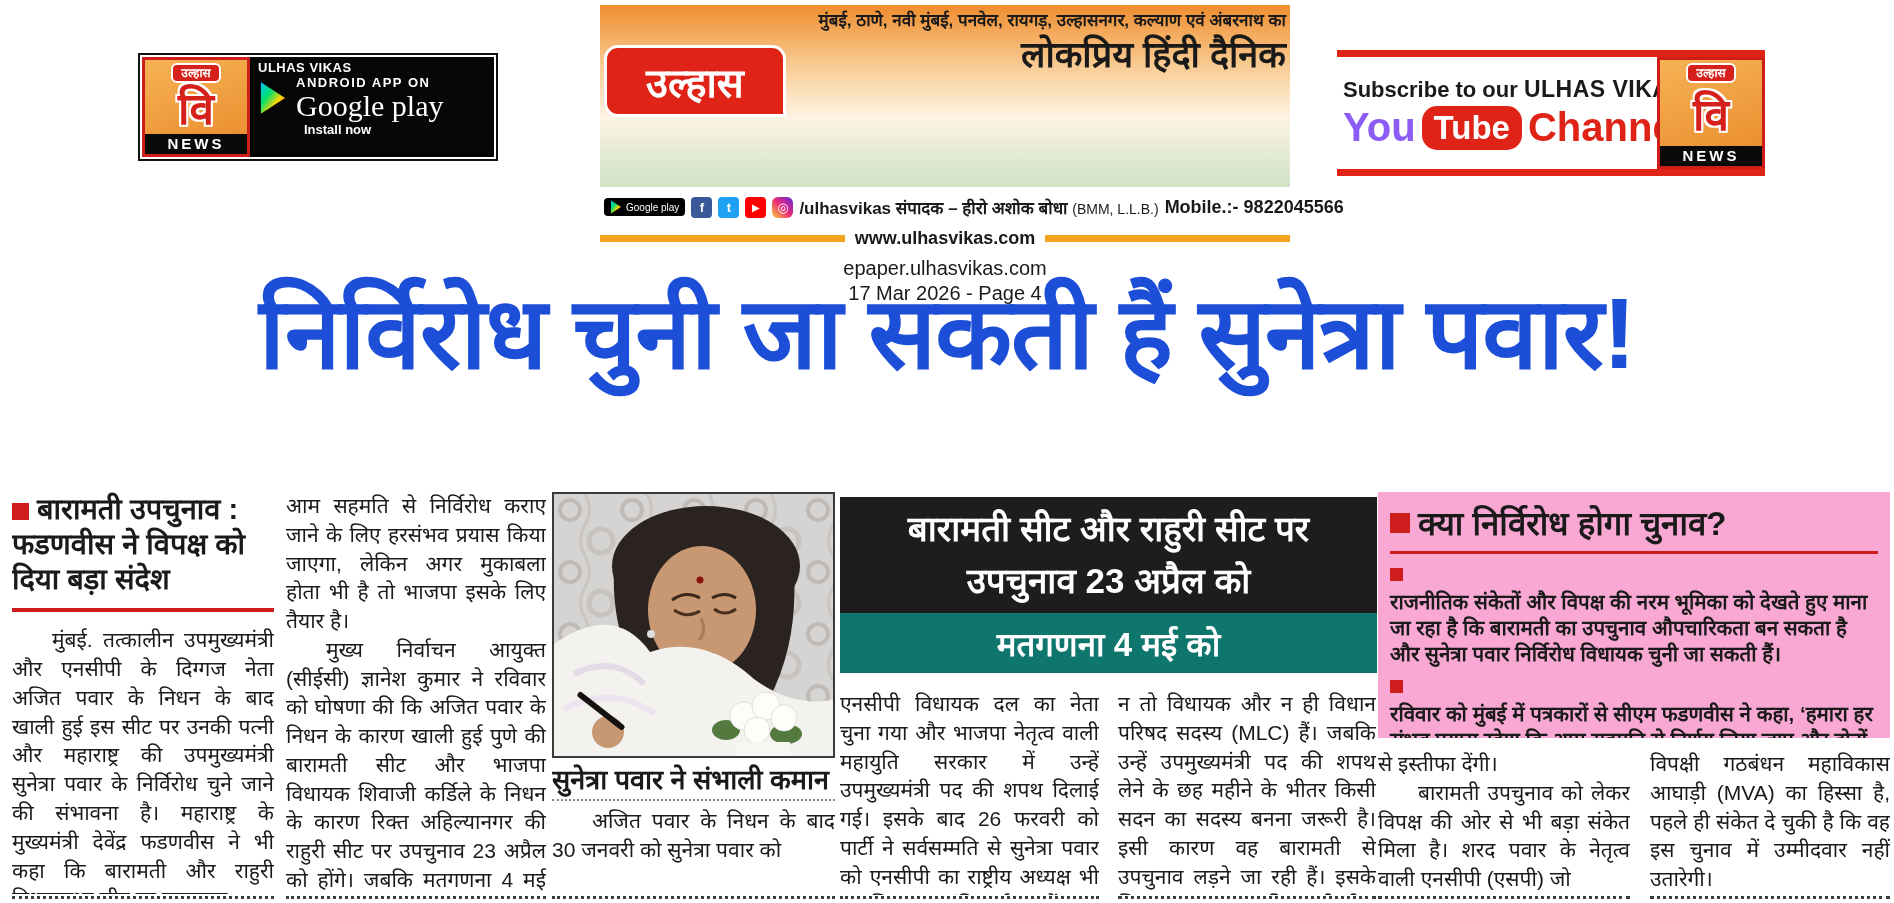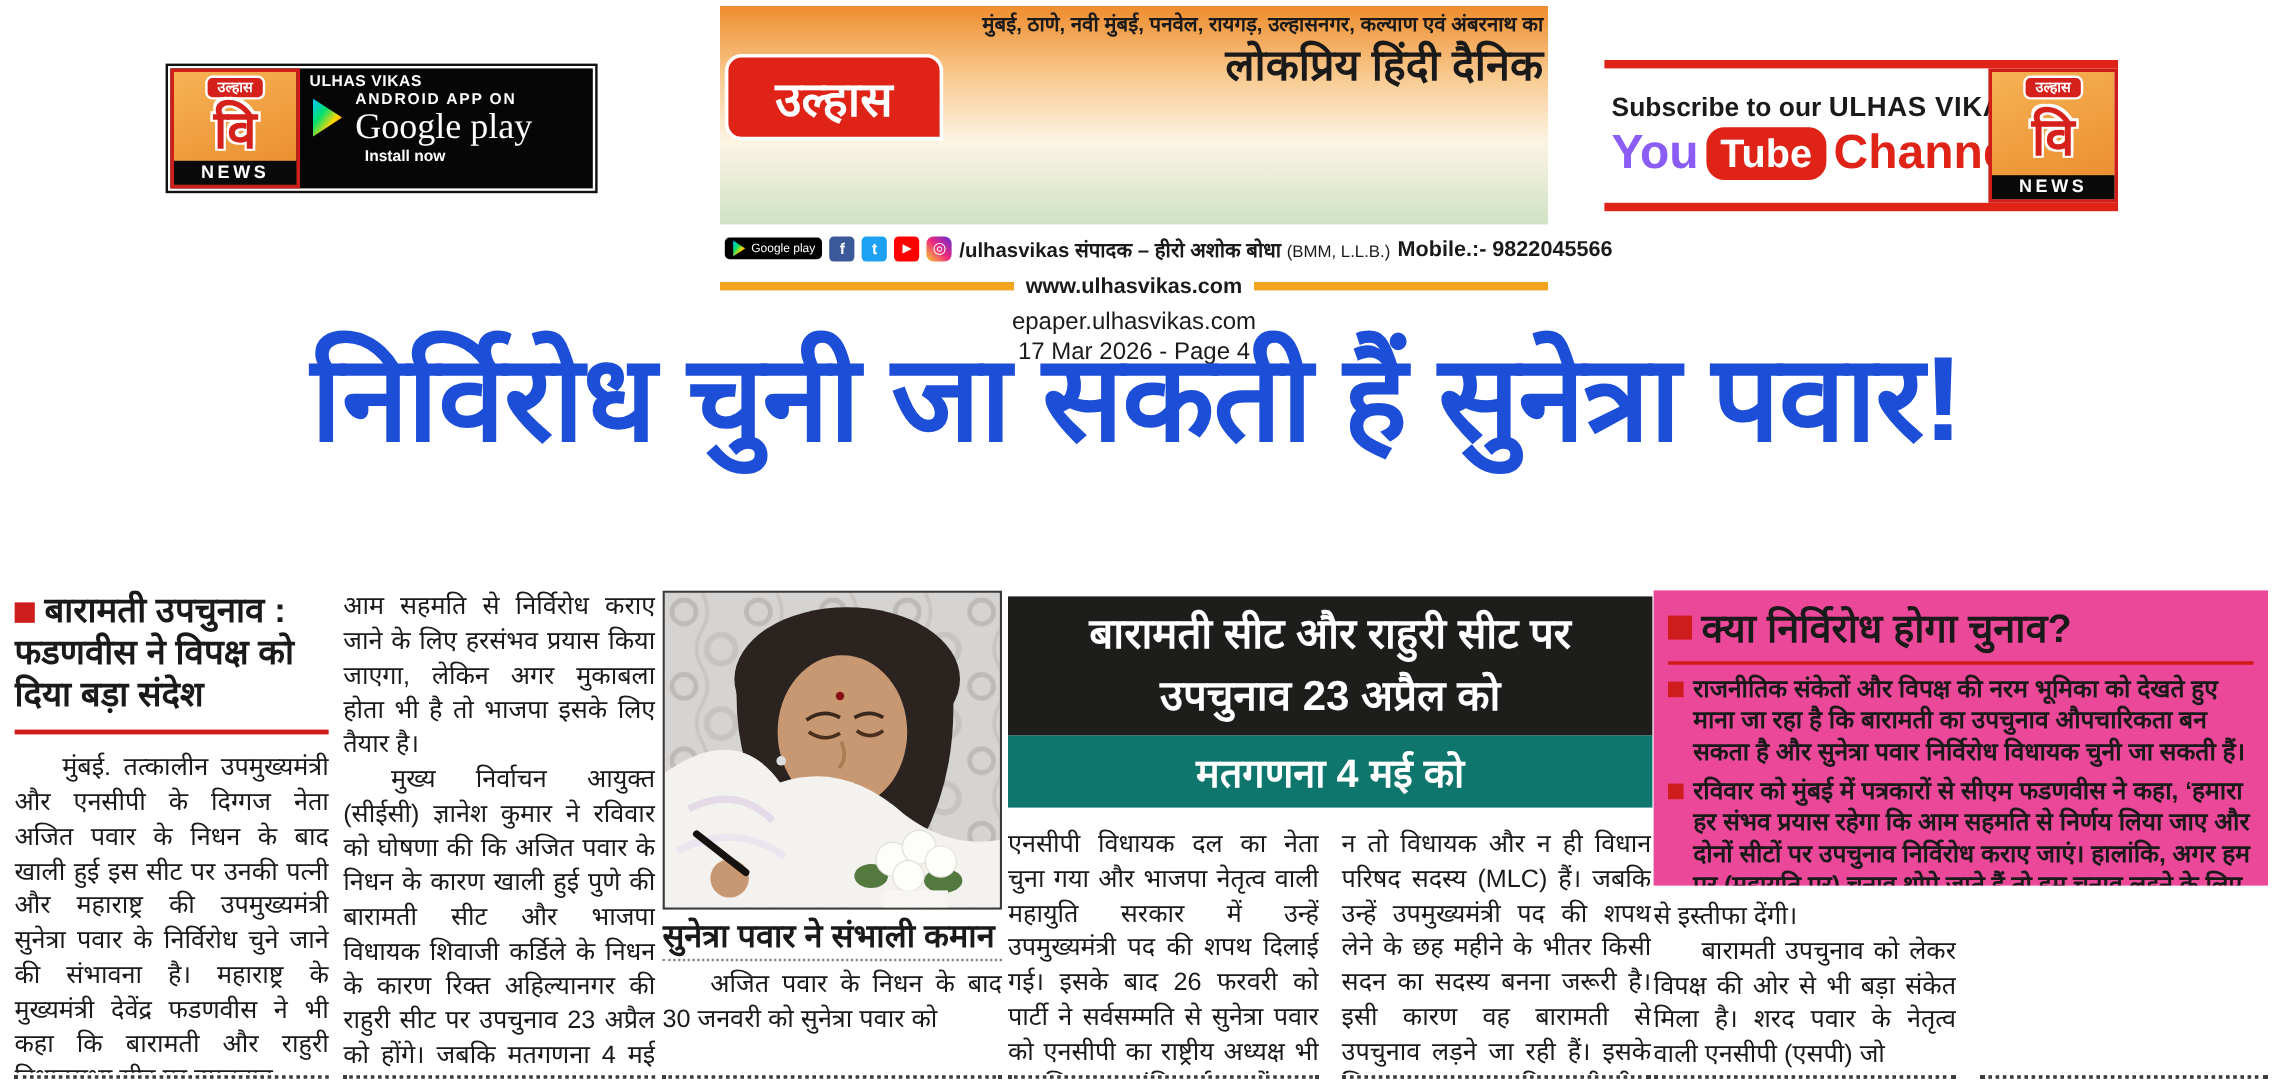--- a/index.html
+++ b/index.html
@@ -86,26 +86,26 @@
   .photo{margin:0;width:283px;height:266px;border:2px solid #3a3a3a;box-sizing:border-box;overflow:hidden;}
   .cap-title{margin:6px 0 2px;font-size:27px;font-weight:800;line-height:1.22;text-align:left;}
   .cap-rule{border-top:2px dotted #888;margin:2px 0 6px;}
   .banner-black{position:absolute;left:840px;top:497px;width:537px;height:116px;background:#1d1d1b;
                 color:#fff;font-size:35px;font-weight:800;text-align:center;line-height:1.5;
                 display:flex;align-items:center;justify-content:center;padding:0 18px;box-sizing:border-box;}
   .banner-red{position:absolute;left:840px;top:613px;width:537px;height:60px;background:#0f766e;color:#fff;
               font-size:33px;font-weight:800;display:flex;align-items:center;justify-content:center;}
   .col4a{left:840px;top:690px;width:259px;height:205px;}
   .col4b{left:1118px;top:690px;width:258px;height:205px;}
-  .factbox{position:absolute;left:1378px;top:492px;width:512px;height:246px;background:#ec4899;
+  .factbox{position:absolute;left:1378px;top:492px;width:512px;height:246px;background:#f9a8d4;
            box-sizing:border-box;padding:8px 12px;overflow:hidden;}
   .fb-head{margin:0;font-size:33px;font-weight:800;display:flex;align-items:center;gap:8px;}
   .fb-head .sq{width:20px;height:20px;flex:0 0 20px;margin:0;}
   .fb-rule{height:3px;background:#cf1d1d;margin:6px 0 8px;}
-  .fb-item{display:flex;gap:8px;margin-bottom:6px;}
+  .fb-item{display:flex;gap:8px;margin-bottom:6px;flex-direction:column;}
   .fb-item .sq{flex:0 0 13px;width:13px;height:13px;margin:6px 0 0 0;}
   .fb-item p{margin:0;font-size:20.5px;font-weight:600;line-height:1.28;text-align:left;}
   .col5a{left:1378px;top:750px;width:252px;height:146px;}
   .col5b{left:1650px;top:750px;width:240px;height:146px;}
   .dots{position:absolute;top:896px;border-top:3px dotted #3c3c3c;height:0;}
   .d1{left:12px;width:262px;}.d2{left:286px;width:260px;}.d3{left:552px;width:283px;}
   .d4{left:840px;width:259px;}.d5{left:1118px;width:258px;}.d6{left:1378px;width:252px;}
   .d7{left:1650px;width:240px;}
 </style>
 </head>
@@ -272,20 +272,23 @@
     </div>
     <div class="fb-item">
       <i class="sq"></i>
       <p>रविवार को मुंबई में पत्रकारों से सीएम फडणवीस ने कहा, ‘हमारा हर संभव प्रयास रहेगा कि आम सहमति से निर्णय लिया जाए और दोनों सीटों पर उपचुनाव निर्विरोध कराए जाएं। हालांकि, अगर हम पर (महायुति पर) चुनाव थोपे जाते हैं तो हम चुनाव लड़ने के लिए भी तैयार हैं।’</p>
     </div>
   </aside>
   <section class="col col5a">
     <p>से इस्तीफा देंगी।</p>
     <p class="indent">बारामती उपचुनाव को लेकर विपक्ष की ओर से भी बड़ा संकेत मिला है। शरद पवार के नेतृत्व वाली एनसीपी (एसपी) जो</p>
   </section>
+  <section class="col col5b">
+    <p>विपक्षी गठबंधन महाविकास आघाड़ी (MVA) का हिस्सा है, पहले ही संकेत दे चुकी है कि वह इस चुनाव में उम्मीदवार नहीं उतारेगी।</p>
+  </section>
 
   <div class="dots d1"></div>
   <div class="dots d2"></div>
   <div class="dots d3"></div>
   <div class="dots d4"></div>
   <div class="dots d5"></div>
   <div class="dots d6"></div>
   <div class="dots d7"></div>
 </div>
 

